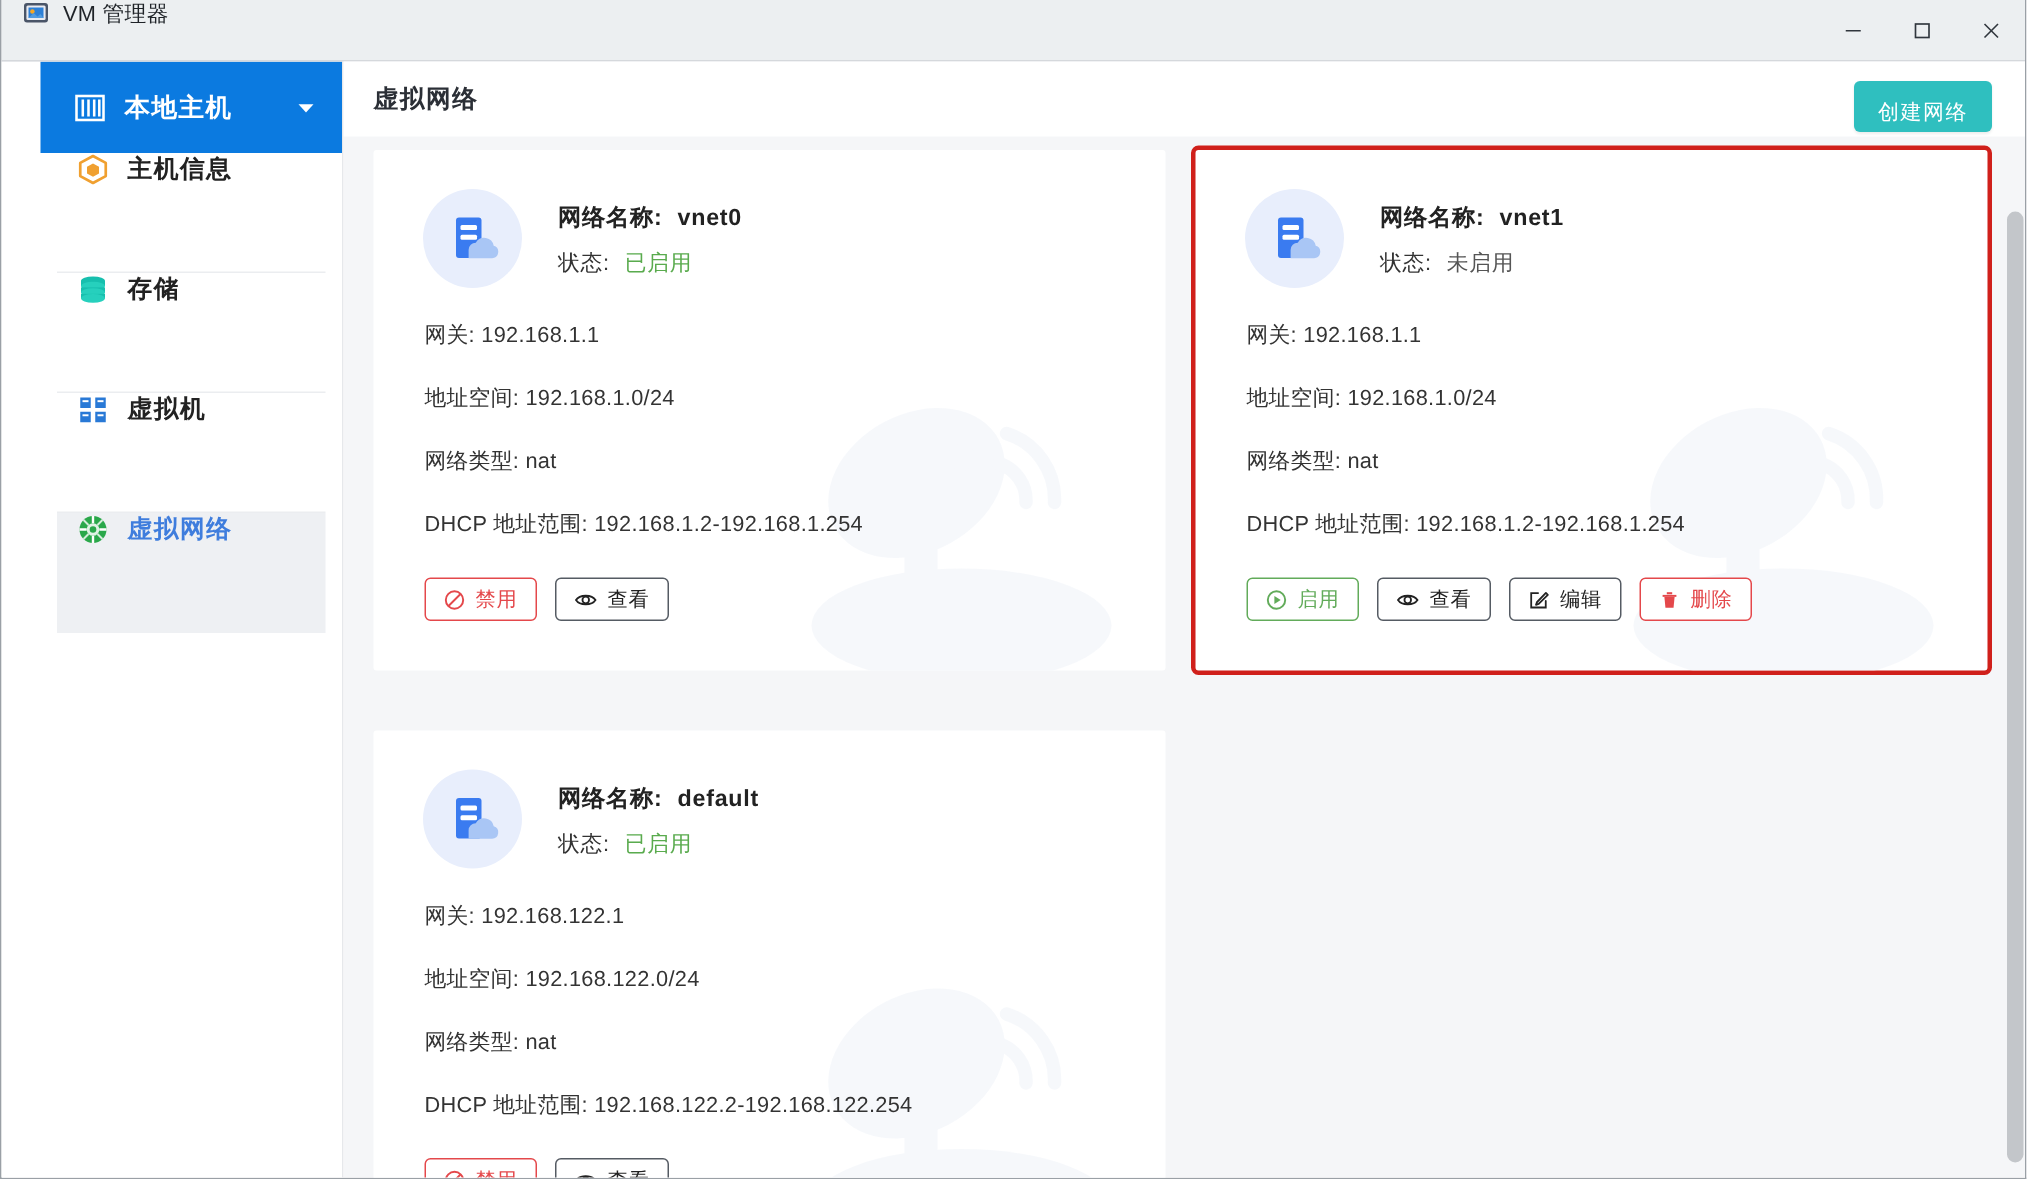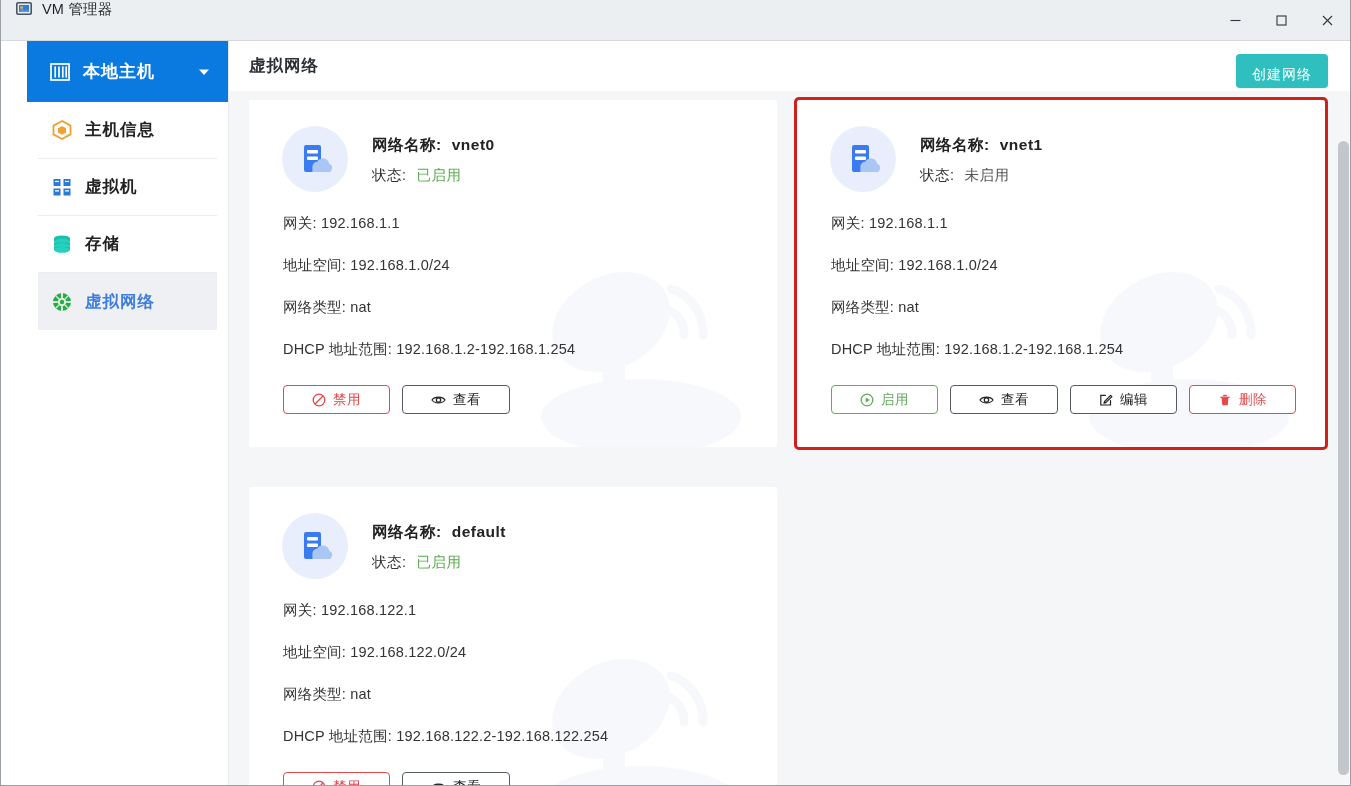--- a/index.html
+++ b/index.html
@@ -79,24 +79,23 @@
     font-size: 17px;
     font-weight: bold;
     letter-spacing: 1px;
     flex: 1 1 auto;
   }
   .chev { width: 16px; height: 16px; flex: 0 0 auto; }
 
   .nav { padding-top: 0; }
   .nav-item {
     position: relative;
-    height: 57px;
+    height: 80px;
     margin: 0 11px;
     display: flex;
-    align-items: center;
     padding-left: 13px;
     cursor: pointer;
     border-bottom: 1px solid #ebedf0;
   }
   .nav-item:last-child { border-bottom: none; }
   .nav-item.active {
     background: #eef0f3;
     border-bottom: none;
   }
   .nav-ico { width: 22px; height: 22px; margin-right: 12px; flex: 0 0 auto; }
@@ -227,21 +226,21 @@
   }
   .actions {
     display: flex;
     gap: 12px;
     padding: 3px 0 0 34px;
     position: relative;
     z-index: 2;
   }
   .btn {
     height: 29px;
-    padding: 0 28px;
+    padding: 0 12px;
     display: inline-flex;
     align-items: center;
     gap: 7px;
     border-radius: 4px;
     background: #ffffff;
     font-size: 13.5px;
     font-family: Liberation Serif, serif;
     letter-spacing: .5px;
     cursor: pointer;
     white-space: nowrap;
@@ -328,43 +327,43 @@
         <div class="nav-item">
           <svg class="nav-ico" viewBox="0 0 22 22">
             <path d="M11 2 L19.5 6.6 L19.5 15.4 L11 20 L2.5 15.4 L2.5 6.6 Z" fill="none" stroke="#f0a030" stroke-width="1.8" stroke-linejoin="round"></path>
             <path d="M11 7 L15 9.2 L15 13.6 L11 15.8 L7 13.6 L7 9.2 Z" fill="#f0a030"></path>
           </svg>
           <span class="nav-label">主机信息</span>
         </div>
 
         <div class="nav-item">
           <svg class="nav-ico" viewBox="0 0 22 22">
+            <ellipse cx="11" cy="5.3" rx="8" ry="2.9" fill="#17bfae"></ellipse>
+            <rect x="3" y="5.3" width="16" height="3.4" fill="#17bfae"></rect>
+            <ellipse cx="11" cy="8.7" rx="8" ry="2.9" fill="#26d0bd"></ellipse>
+            <rect x="3" y="9.6" width="16" height="3.4" fill="#17bfae"></rect>
+            <ellipse cx="11" cy="13" rx="8" ry="2.9" fill="#26d0bd"></ellipse>
+            <rect x="3" y="13.9" width="16" height="3" fill="#17bfae"></rect>
+            <ellipse cx="11" cy="16.9" rx="8" ry="2.9" fill="#26d0bd"></ellipse>
+          </svg>
+          <span class="nav-label">存储</span>
+        </div>
+
+        <div class="nav-item">
+          <svg class="nav-ico" viewBox="0 0 22 22">
             <rect x="2.5" y="3" width="7" height="7" fill="#2979d6"></rect>
             <rect x="12.5" y="3" width="7" height="7" fill="#2979d6"></rect>
             <rect x="2.5" y="12.5" width="7" height="7" fill="#2979d6"></rect>
             <rect x="12.5" y="12.5" width="7" height="7" fill="#2979d6"></rect>
             <rect x="4" y="4.8" width="4" height="1.3" fill="#ffffff"></rect>
             <rect x="14" y="4.8" width="4" height="1.3" fill="#ffffff"></rect>
             <rect x="4" y="14.2" width="4" height="1.3" fill="#ffffff"></rect>
             <rect x="14" y="14.2" width="4" height="1.3" fill="#ffffff"></rect>
           </svg>
           <span class="nav-label">虚拟机</span>
-        </div>
-
-        <div class="nav-item">
-          <svg class="nav-ico" viewBox="0 0 22 22">
-            <ellipse cx="11" cy="5.3" rx="8" ry="2.9" fill="#17bfae"></ellipse>
-            <rect x="3" y="5.3" width="16" height="3.4" fill="#17bfae"></rect>
-            <ellipse cx="11" cy="8.7" rx="8" ry="2.9" fill="#26d0bd"></ellipse>
-            <rect x="3" y="9.6" width="16" height="3.4" fill="#17bfae"></rect>
-            <ellipse cx="11" cy="13" rx="8" ry="2.9" fill="#26d0bd"></ellipse>
-            <rect x="3" y="13.9" width="16" height="3" fill="#17bfae"></rect>
-            <ellipse cx="11" cy="16.9" rx="8" ry="2.9" fill="#26d0bd"></ellipse>
-          </svg>
-          <span class="nav-label">存储</span>
         </div>
 
         <div class="nav-item active">
           <svg class="nav-ico" viewBox="0 0 22 22">
             <circle cx="11" cy="11" r="9" fill="#2aa84a"></circle>
             <circle cx="11" cy="11" r="4.2" fill="#ffffff" opacity=".85"></circle>
             <circle cx="11" cy="11" r="2.2" fill="#2aa84a"></circle>
             <path d="M11 2 L11 6.8 M11 15.2 L11 20 M2 11 L6.8 11 M15.2 11 L20 11" stroke="#ffffff" stroke-width="1.6"></path>
             <path d="M4.7 4.7 L8 8 M14 14 L17.3 17.3 M17.3 4.7 L14 8 M8 14 L4.7 17.3" stroke="#ffffff" stroke-width="1.3" opacity=".8"></path>
           </svg>

